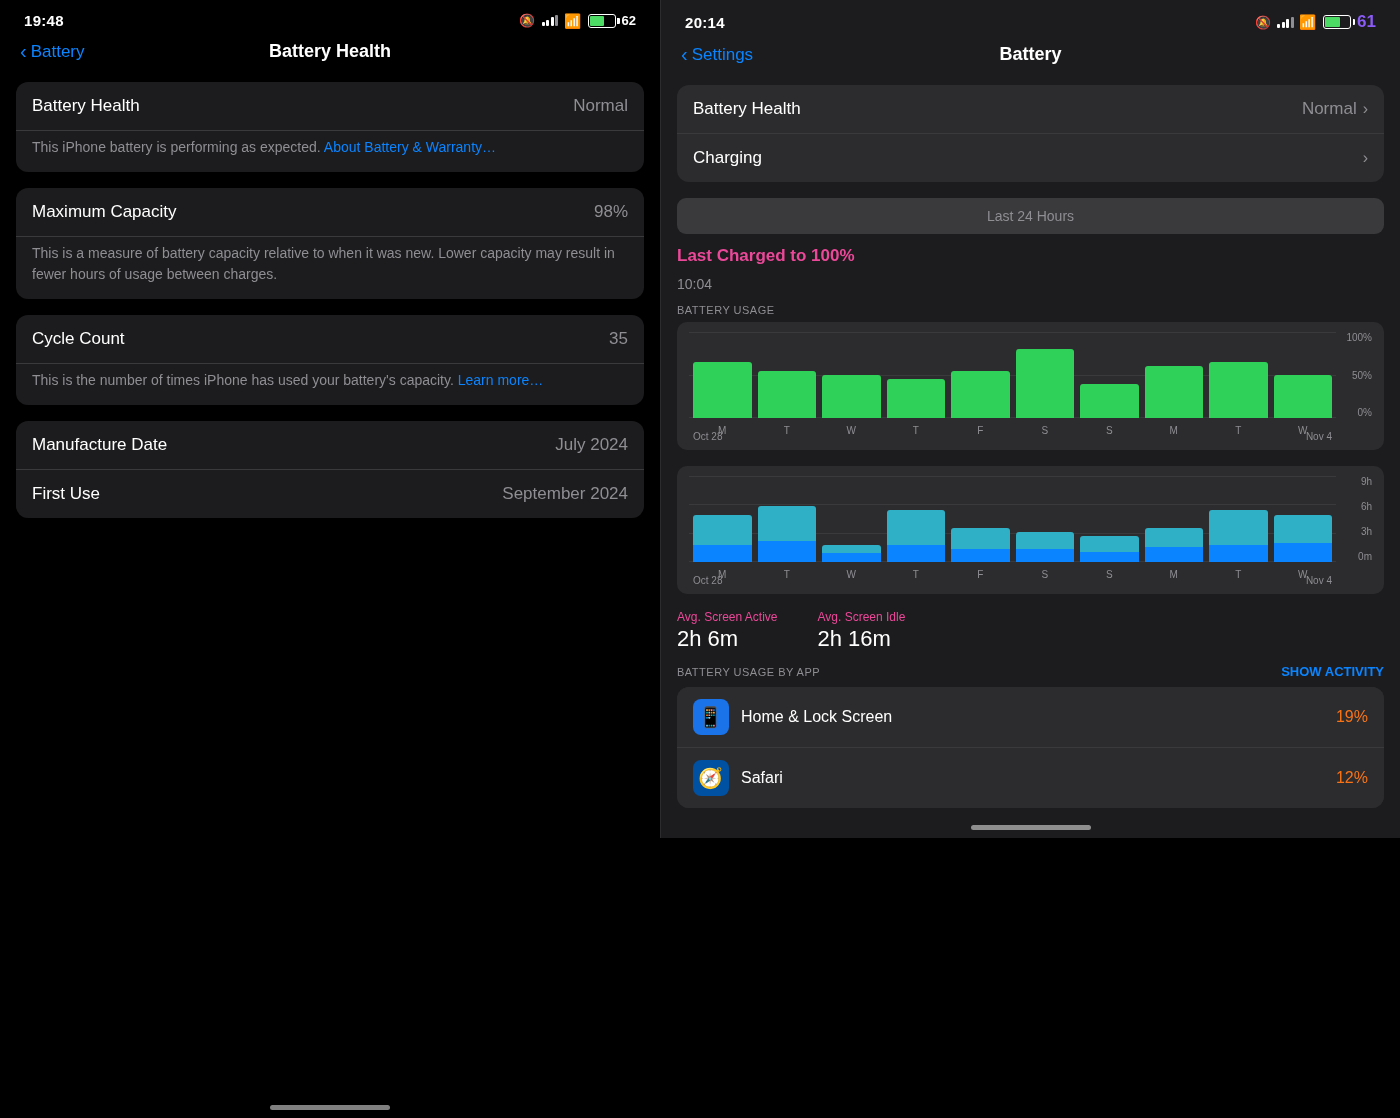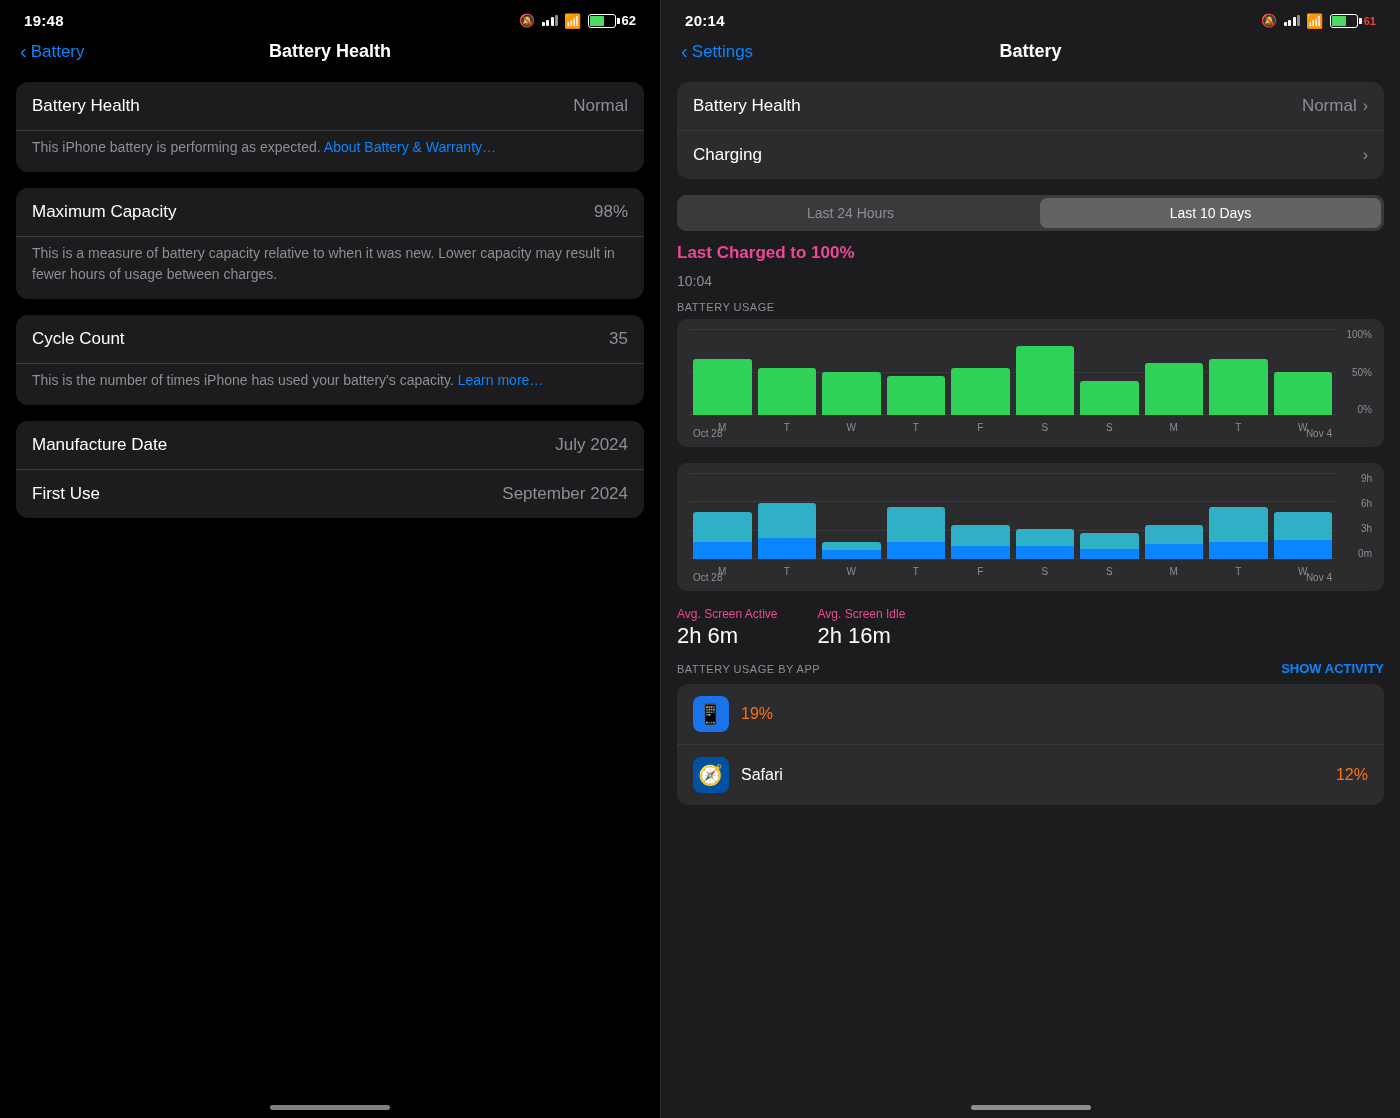--- a/index.html
+++ b/index.html
@@ -18,21 +18,21 @@
       height: 1118px;
       background: #000;
       display: flex;
       flex-direction: column;
       position: relative;
     }
 
     
     .right-panel {
       width: 740px;
-      height: 1118px;
+      height: 838px;
       background: #1c1c1e;
       display: flex;
       flex-direction: column;
       position: relative;
       border-left: 1px solid #2c2c2e;
     }
 
     
     .status-bar {
       display: flex;
@@ -495,21 +495,21 @@
       <div class="signal-bars">
         <span style="height:4px"></span>
         <span style="height:6px"></span>
         <span style="height:9px"></span>
         <span style="height:11px; background:#8e8e93"></span>
       </div>
       <span class="wifi-icon">📶</span>
       <div class="battery-icon">
         <div class="battery-fill" style="width:61%"></div>
       </div>
-      <span style="font-size:11px; color:#ef4444">61</span>
+      <span style="font-size:17px; color:#8b5cf6">61</span>
     </div>
   </div>
 
   <div class="nav-bar">
     <div class="nav-back">
       <span class="chevron">‹</span>
       <span>Settings</span>
     </div>
     <span class="nav-title">Battery</span>
   </div>
@@ -527,21 +527,20 @@
       <div class="section-row">
         <span class="section-label">Charging</span>
         <div class="section-value-row">
           <span class="chevron-right">›</span>
         </div>
       </div>
     </div>
 
     <div class="time-selector">
       <div class="time-btn inactive">Last 24 Hours</div>
-      <div class="time-btn active">Last 10 Days</div>
     </div>
 
     <div class="last-charged-block">
       <div class="last-charged-title">Last Charged to 100%</div>
       <div class="last-charged-time">10:04</div>
     </div>
 
     <div class="chart-section">
       <div class="chart-label">BATTERY USAGE</div>
       <div class="chart-container">
@@ -718,20 +717,21 @@
       <span class="by-app-label">BATTERY USAGE BY APP</span>
       <span class="show-activity-btn">SHOW ACTIVITY</span>
     </div>
 
     <div class="app-rows-group">
 
       <div class="app-row">
         <div class="app-icon-wrapper" style="background:#1a73e8;">
           <span style="font-size:20px;">📱</span>
         </div>
+        <span class="app-name">Home &amp; Lock Screen</span>
         <span class="app-pct">19%</span>
       </div>
 
       <div class="app-row">
         <div class="app-icon-wrapper" style="background:#0051a2;">
           <span style="font-size:20px;">🧭</span>
         </div>
         <span class="app-name">Safari</span>
         <span class="app-pct">12%</span>
       </div>

